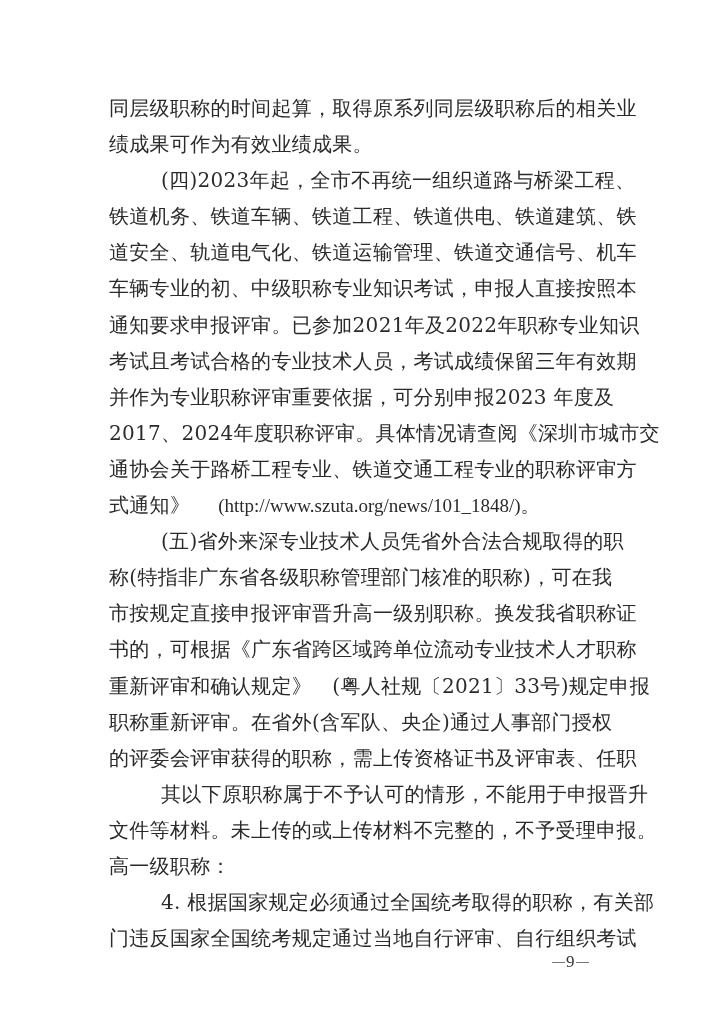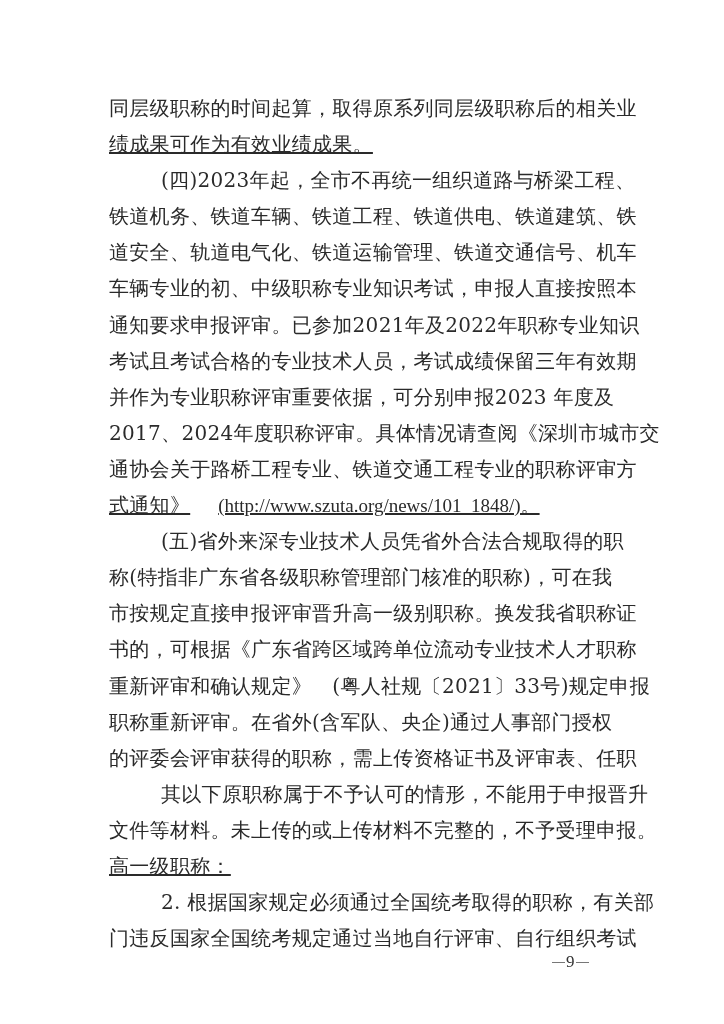--- a/index.html
+++ b/index.html
@@ -32,21 +32,20 @@
     height: 36.1px;
     line-height: 36.1px;
     font-size: 20px;
     white-space: nowrap;
     text-align: justify;
     text-align-last: justify;
     letter-spacing: 0.3px;
   }
   .line.last {
     text-align-last: left;
-    text-decoration: underline;
   }
   .line.indent {
     padding-left: 52px;
   }
   .url {
     font-family: "Liberation Serif", "DejaVu Serif", serif;
     font-size: 19px;
     letter-spacing: 0;
     margin-left: 28px;
     margin-top: 44px;
@@ -90,21 +89,21 @@
     <div class="line indent"><span>(五)省外来深专业技术人员凭省外合法合规取得的职</span></div>
     <div class="line"><span>称(特指非广东省各级职称管理部门核准的职称)，可在我</span></div>
     <div class="line"><span>市按规定直接申报评审晋升高一级别职称。换发我省职称证</span></div>
     <div class="line"><span>书的，可根据《广东省跨区域跨单位流动专业技术人才职称</span></div>
     <div class="line"><span>重新评审和确认规定》　(粤人社规〔2021〕33号)规定申报</span></div>
     <div class="line"><span>职称重新评审。在省外(含军队、央企)通过人事部门授权</span></div>
     <div class="line"><span>的评委会评审获得的职称，需上传资格证书及评审表、任职</span></div>
     <div class="line indent"><span>其以下原职称属于不予认可的情形，不能用于申报晋升</span></div>
     <div class="line"><span>文件等材料。未上传的或上传材料不完整的，不予受理申报。</span></div>
     <div class="line last"><span>高一级职称：</span></div>
-    <div class="line indent"><span>2. 根据国家规定必须通过全国统考取得的职称，有关部</span></div>
+    <div class="line indent"><span>4. 根据国家规定必须通过全国统考取得的职称，有关部</span></div>
     <div class="line"><span>门违反国家全国统考规定通过当地自行评审、自行组织考试</span></div>
   </div>
 
   <div class="page-number">
     <span class="dash"></span>
     <span>9</span>
     <span class="dash"></span>
   </div>
 </div>
 

